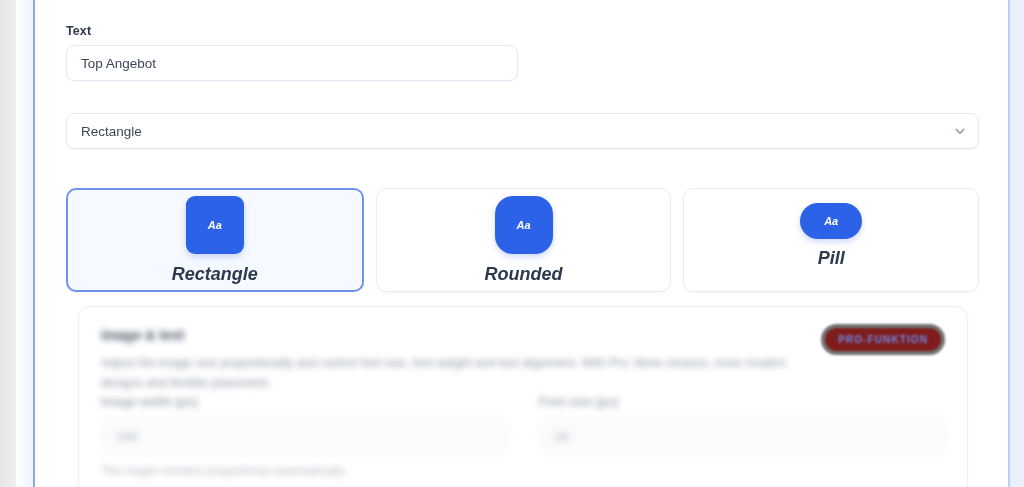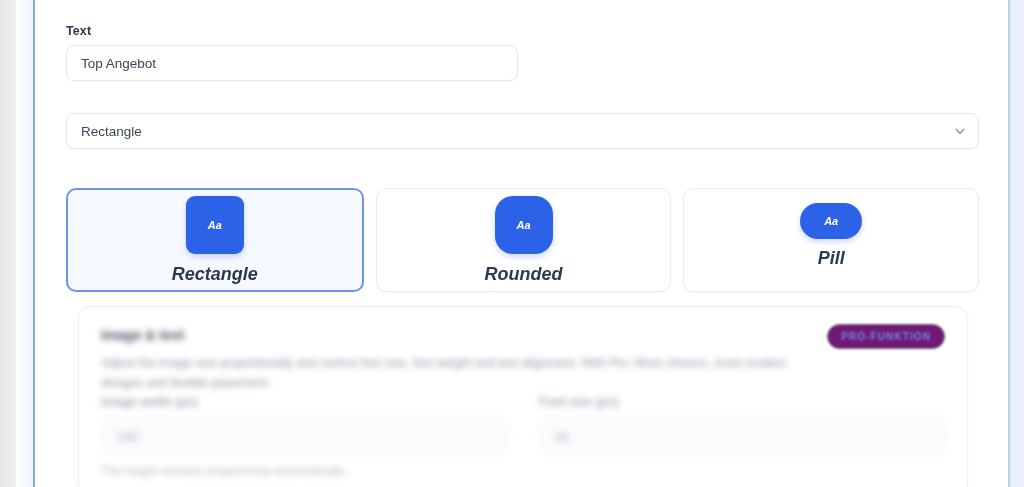--- a/index.html
+++ b/index.html
@@ -211,22 +211,22 @@
     max-width: 700px;
   }
   .pro-badge {
     position: absolute;
     right: 22px;
     top: 17px;
     font-size: 10px;
     font-weight: bold;
     letter-spacing: 1.1px;
     color: #6c8ae8;
-    background: #701a75;
-    border: 1px solid #737373;
+    background: #7f1d1d;
+    border: 4px solid #737373;
     border-radius: 999px;
     padding: 6px 13px;
     filter: blur(0.8px);
     box-shadow: 0 1px 2px rgba(16,30,60,0.05);
   }
 
   .pro-fields {
     position: absolute;
     left: 22px;
     top: 88px;

